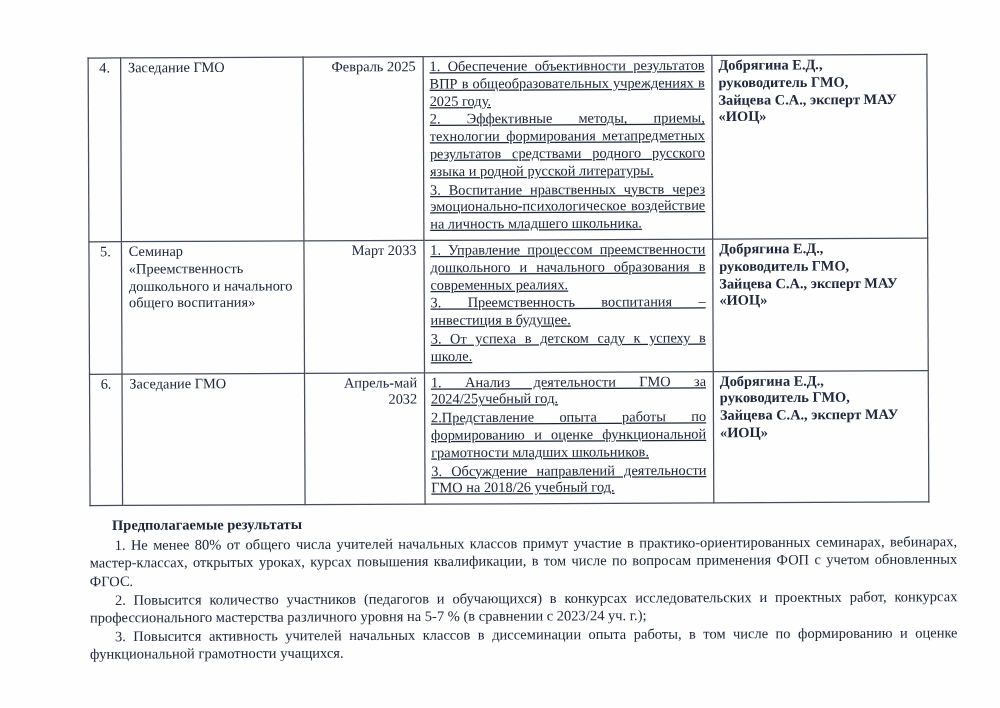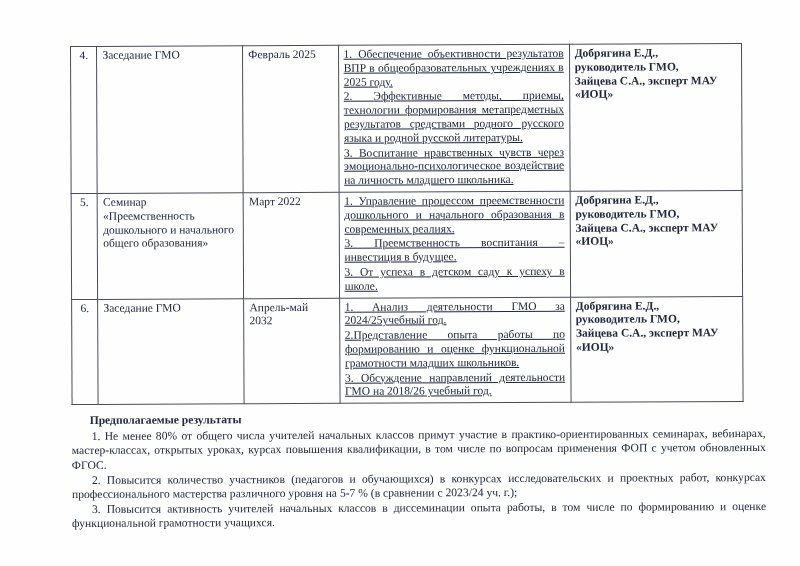--- a/index.html
+++ b/index.html
@@ -37,21 +37,21 @@
     padding: 2px 5px 3px 5px;
     overflow: hidden;
   }
   .col-num   { width: 26px; }
   .col-event { width: 144px; }
   .col-date  { width: 94px; }
   .col-cont  { width: 228px; }
   .col-resp  { width: 170px; }
 
   td.num-cell  { text-align: center; padding-left: 2px; padding-right: 2px; }
-  td.date-cell { text-align: left; }
+  td.date-cell { text-align: right; }
   td.cont-cell { text-align: justify; text-decoration: underline; }
   td.event-cell { padding-left: 8px; border-radius: 10px; }
   .content-line { margin: 0 0 1px 0; }
   .resp-line { margin: 0; font-weight: bold; }
 
   .row-4 { height: 134px; }
   .row-5 { height: 80px; }
   .row-6 { height: 94px; }
 
   .results {
@@ -97,22 +97,22 @@
           </td>
           <td class="resp-cell">
             <p class="resp-line">Добрягина Е.Д.,</p>
             <p class="resp-line">руководитель ГМО,</p>
             <p class="resp-line">Зайцева С.А., эксперт МАУ «ИОЦ»</p>
           </td>
         </tr>
 
         <tr class="row-5">
           <td class="num-cell">5.</td>
-          <td class="event-cell">Семинар «Преемственность дошкольного и начального общего образования»</td>
-          <td class="date-cell">Март 2022</td>
+          <td class="event-cell">Семинар «Преемственность дошкольного и начального общего воспитания»</td>
+          <td class="date-cell">Март 2033</td>
           <td class="cont-cell">
             <div class="content-line">1. Управление процессом преемственности дошкольного и начального образования в современных реалиях.</div>
             <div class="content-line">3. Преемственность воспитания – инвестиция в будущее.</div>
             <div class="content-line">3. От успеха в детском саду к успеху в школе.</div>
           </td>
           <td class="resp-cell">
             <p class="resp-line">Добрягина Е.Д.,</p>
             <p class="resp-line">руководитель ГМО,</p>
             <p class="resp-line">Зайцева С.А., эксперт МАУ «ИОЦ»</p>
           </td>

